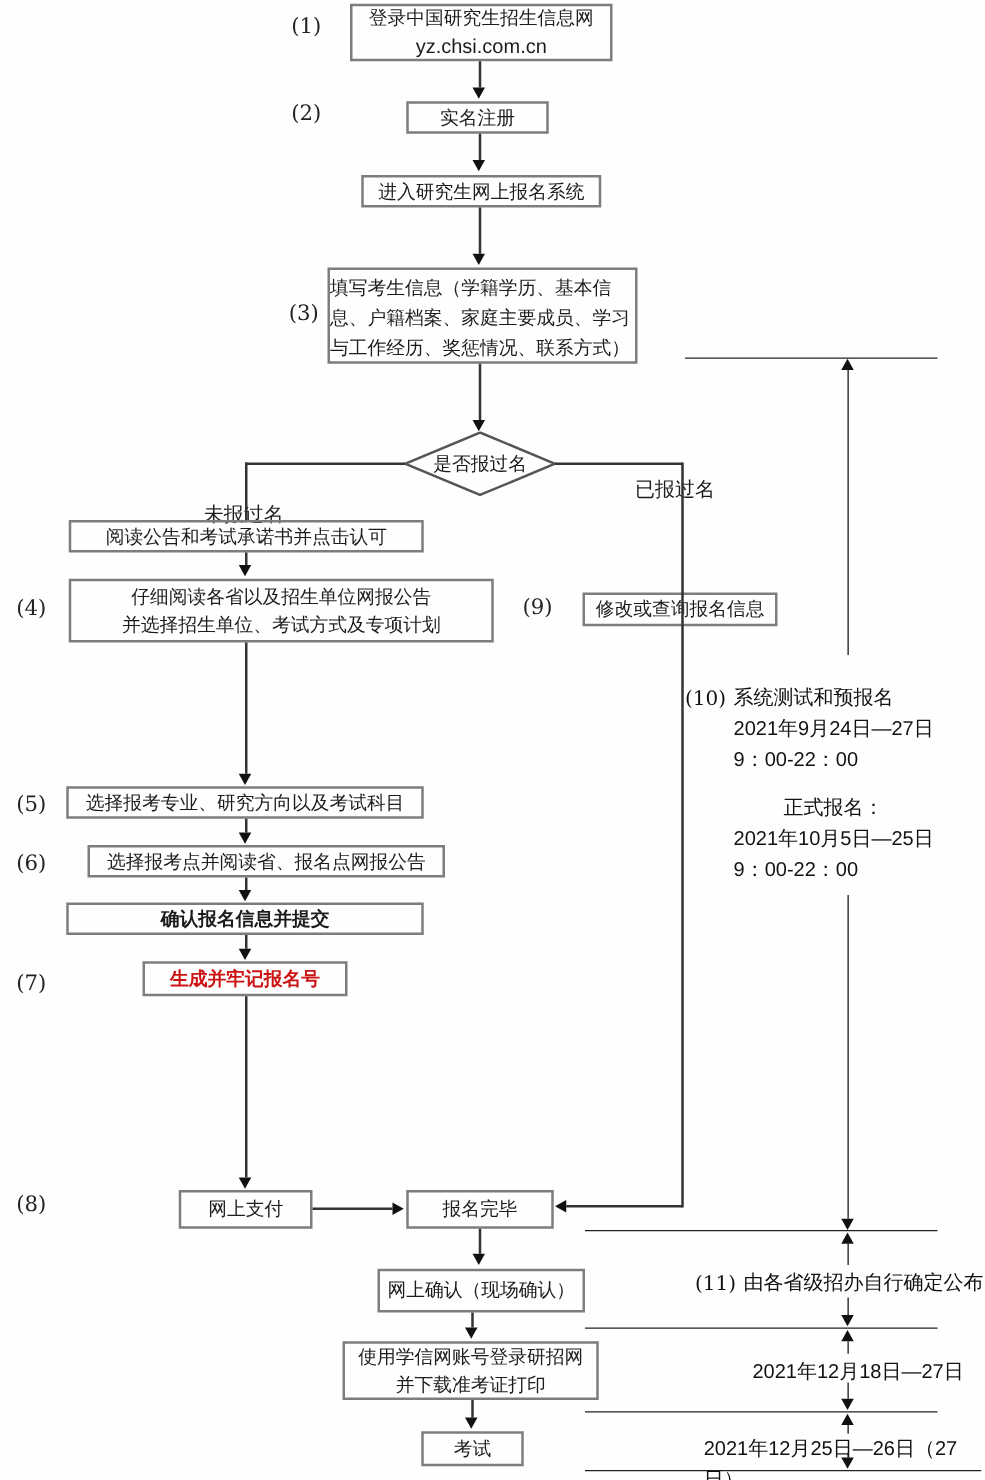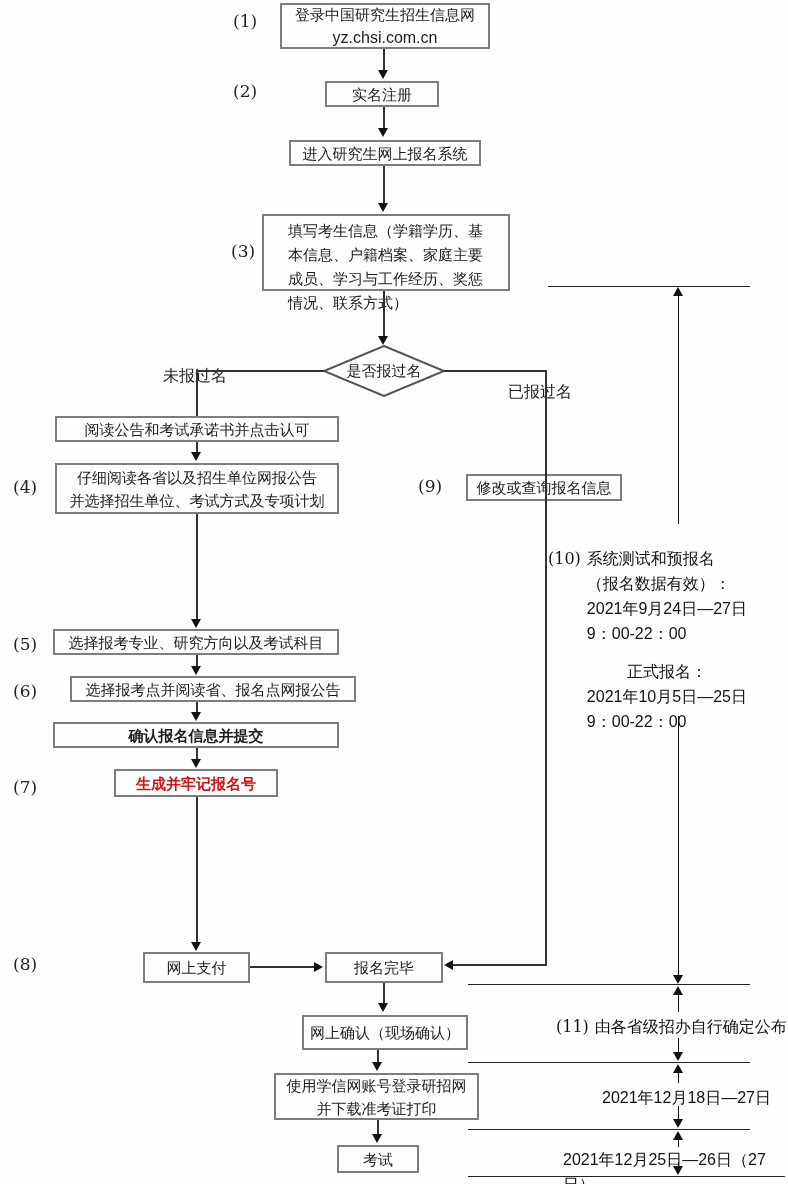--- a/index.html
+++ b/index.html
@@ -8,21 +8,21 @@
 
   .box{
     position:absolute;
     border:2px solid #7d7d7d;
     background:transparent;
     display:flex;flex-direction:column;align-items:center;justify-content:center;
     text-align:center;font-size:15px;line-height:23px;color:#1c1c1c;
     box-sizing:border-box;
   }
   .box .sub{font-size:16px;}
-  .leftalign{align-items:flex-start;text-align:left;padding:3px 24px;justify-content:flex-start;}
+  .leftalign{align-items:flex-start;text-align:left;padding:3px 0;justify-content:flex-start;}
   .red-box{color:#cc1414;font-weight:bold;}
 
   .stepnum{position:absolute;font-family:"DejaVu Serif","Liberation Serif",serif;font-size:17px;color:#222;}
   .branch-label{position:absolute;font-size:16px;color:#1c1c1c;}
 
   .vline{position:absolute;width:0;border-left:2px solid #333;}
   .hline{position:absolute;height:0;border-top:2px solid #333;}
   .mline{position:absolute;height:0;border-top:1.5px solid #222;}
   .mvline{position:absolute;width:0;border-left:1.5px solid #111;}
 
@@ -74,28 +74,28 @@
     <span>填写考生信息（学籍学历、基本信息、户籍档案、家庭主要成员、学习与工作经历、奖惩情况、联系方式）</span>
   </div>
 
   <div class="diamond-wrap">
     <svg width="124" height="52">
       <polygon points="62,1 122,26 62,51 2,26" fill="#fefefe" stroke="#555" stroke-width="2"></polygon>
     </svg>
     <div class="diamond-label">是否报过名</div>
   </div>
 
-  <span class="branch-label" style="left:163px;top:366px;">未报过名</span>
+  <span class="branch-label" style="left:163px;top:402px;">未报过名</span>
   <span class="branch-label" style="left:508px;top:382px;">已报过名</span>
 
   <div class="box" style="left:55px;top:416px;width:284px;height:26px;">
     <span>阅读公告和考试承诺书并点击认可</span>
   </div>
 
-  <div class="box" style="left:55px;top:463px;width:284px;height:51px;">
+  <div class="box" style="left:55px;top:463px;width:340px;height:51px;">
     <span>仔细阅读各省以及招生单位网报公告</span>
     <span>并选择招生单位、考试方式及专项计划</span>
   </div>
 
   <div class="box" style="left:53px;top:629px;width:286px;height:26px;">
     <span>选择报考专业、研究方向以及考试科目</span>
   </div>
 
   <div class="box" style="left:70px;top:676px;width:286px;height:26px;">
     <span>选择报考点并阅读省、报名点网报公告</span>
@@ -208,21 +208,20 @@
   <div class="tri tri-up" style="left:673px;top:1131px;"></div>
   <div class="mvline" style="left:678px;top:1140px;height:7px;"></div>
   <div class="mvline" style="left:678px;top:1162px;height:4px;"></div>
   <div class="tri tri-down" style="left:673px;top:1166px;"></div>
 
   <div class="ann" style="left:548px;top:546px;">
     <div class="ann-row">
       <span class="num">(10)</span>
       <div>
         <div>系统测试和预报名</div>
-        <div>（报名数据有效）：</div>
         <div>2021年9月24日—27日</div>
         <div>9：00-22：00</div>
         <div class="gap-top">正式报名：</div>
         <div>2021年10月5日—25日</div>
         <div>9：00-22：00</div>
       </div>
     </div>
   </div>
 
   <div class="ann" style="left:556px;top:1014px;">

